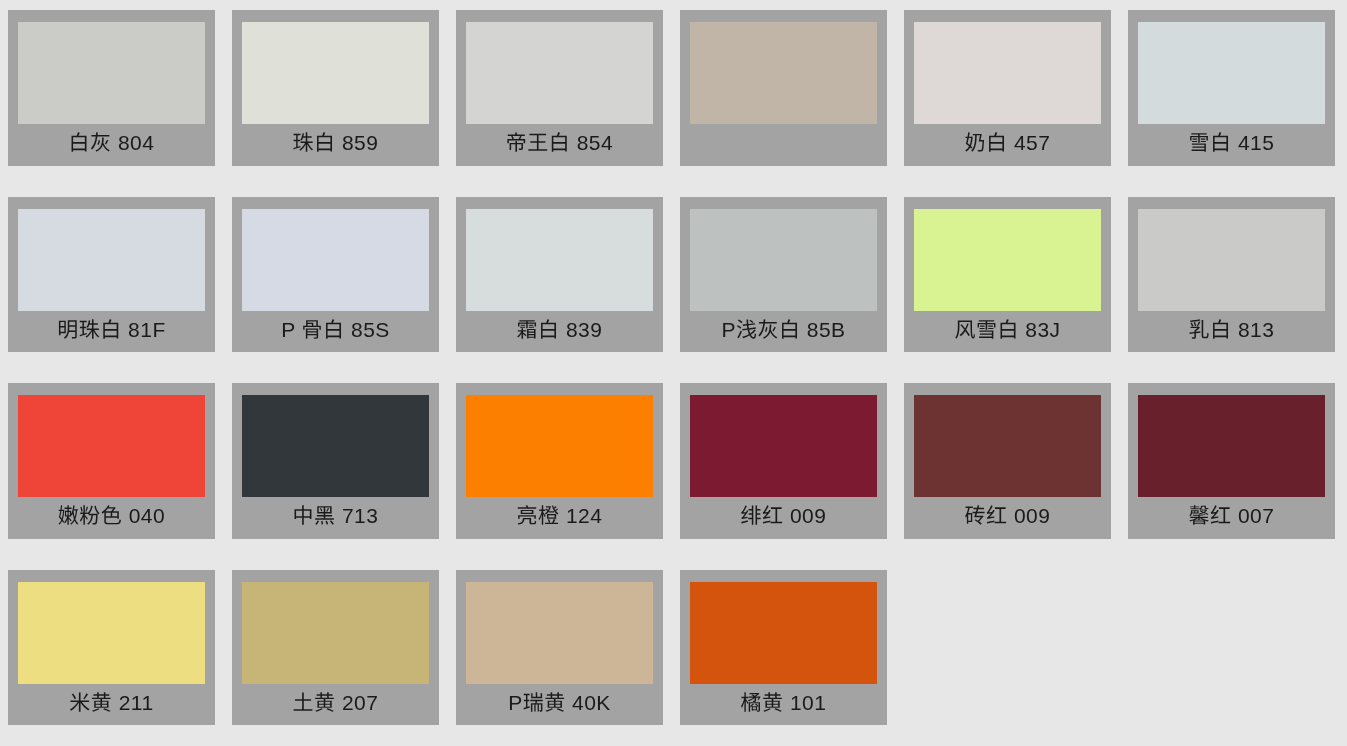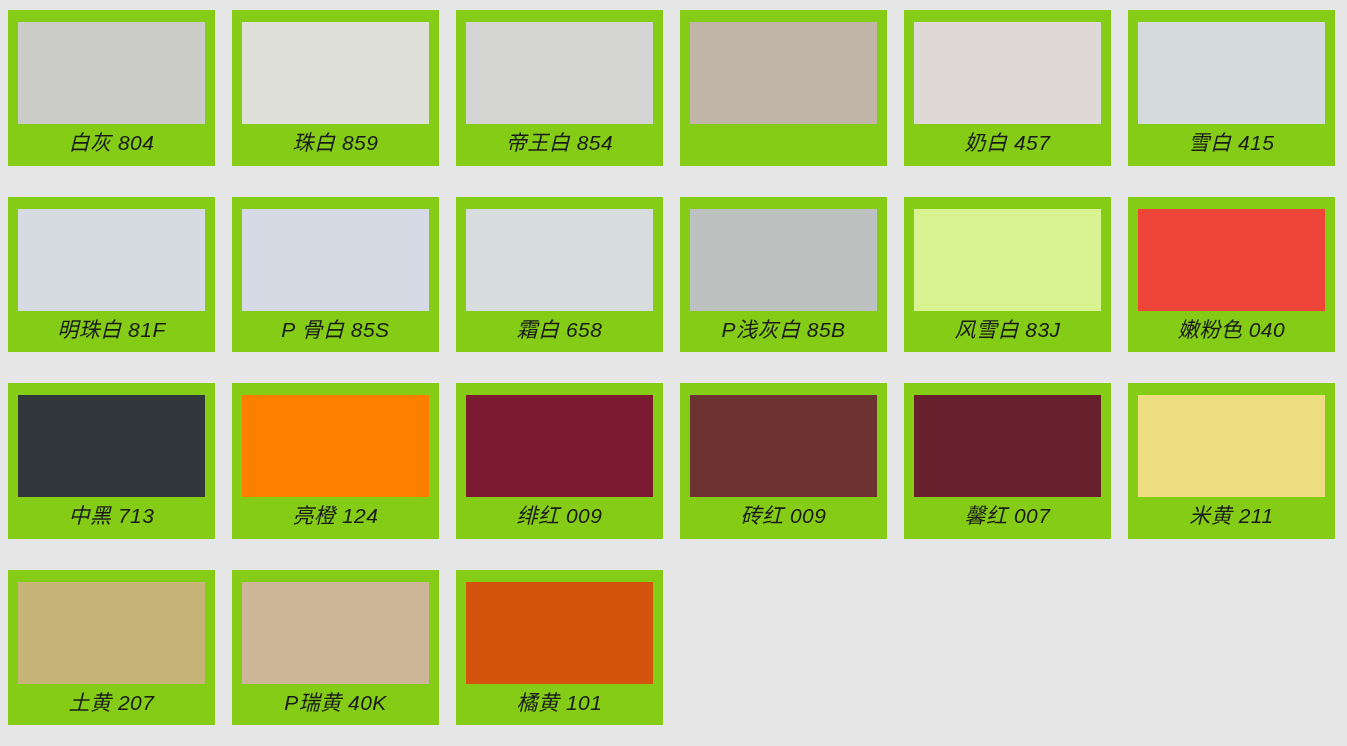--- a/index.html
+++ b/index.html
@@ -18,28 +18,27 @@
   #swatch-grid {
     display: grid;
     grid-template-columns: repeat(6, 224px);
     grid-template-rows: repeat(4, 186.5px);
     width: 1344px;
     height: 746px;
     box-sizing: border-box;
   }
 
   .swatch-card {
-    background: #84cc16;
+    background: #a3a3a3;
     margin: 10px 9px 21px 8px;
     display: flex;
     flex-direction: column;
     align-items: center;
     box-sizing: border-box;
     position: relative;
-    font-style: italic;
   }
 
   .swatch-chip {
     width: 187px;
     height: 102px;
     margin-top: 12px;
     flex: 0 0 auto;
   }
 
   .swatch-label {
@@ -87,29 +86,33 @@
     <div class="swatch-card">
       <div class="swatch-chip" style="background: rgb(214, 219, 225);"></div>
       <div class="swatch-label">明珠白 81F</div>
     </div>
     <div class="swatch-card">
       <div class="swatch-chip" style="background: rgb(213, 218, 228);"></div>
       <div class="swatch-label">P 骨白 85S</div>
     </div>
     <div class="swatch-card">
       <div class="swatch-chip" style="background: rgb(215, 220, 221);"></div>
-      <div class="swatch-label">霜白 658</div>
+      <div class="swatch-label">霜白 839</div>
     </div>
     <div class="swatch-card">
       <div class="swatch-chip" style="background: rgb(189, 194, 193);"></div>
       <div class="swatch-label">P浅灰白 85B</div>
     </div>
     <div class="swatch-card">
       <div class="swatch-chip" style="background: rgb(217, 243, 146);"></div>
       <div class="swatch-label">风雪白 83J</div>
+    </div>
+    <div class="swatch-card">
+      <div class="swatch-chip" style="background: rgb(202, 202, 200);"></div>
+      <div class="swatch-label">乳白 813</div>
     </div>
     <div class="swatch-card">
       <div class="swatch-chip" style="background: rgb(239, 68, 56);"></div>
       <div class="swatch-label">嫩粉色 040</div>
     </div>
     <div class="swatch-card">
       <div class="swatch-chip" style="background: rgb(50, 55, 60);"></div>
       <div class="swatch-label">中黑 713</div>
     </div>
     <div class="swatch-card">

